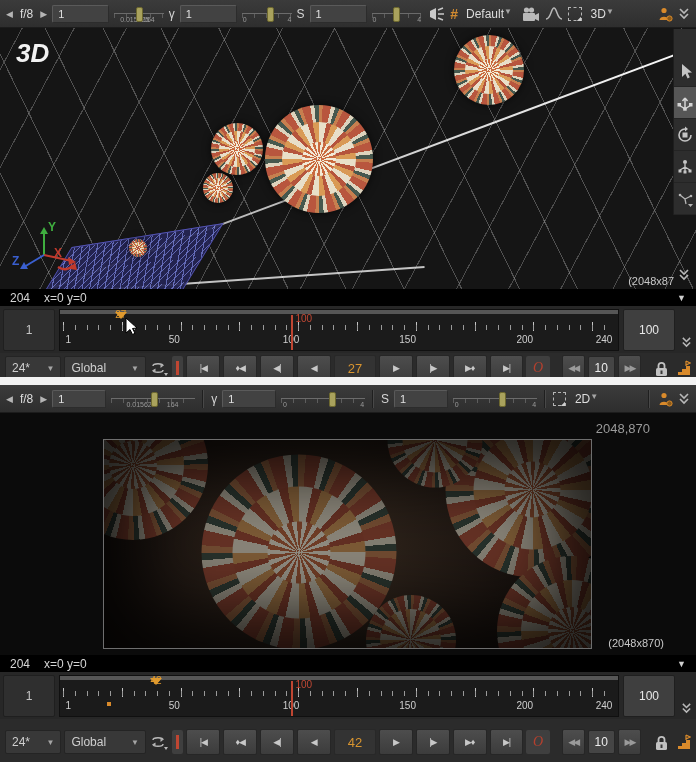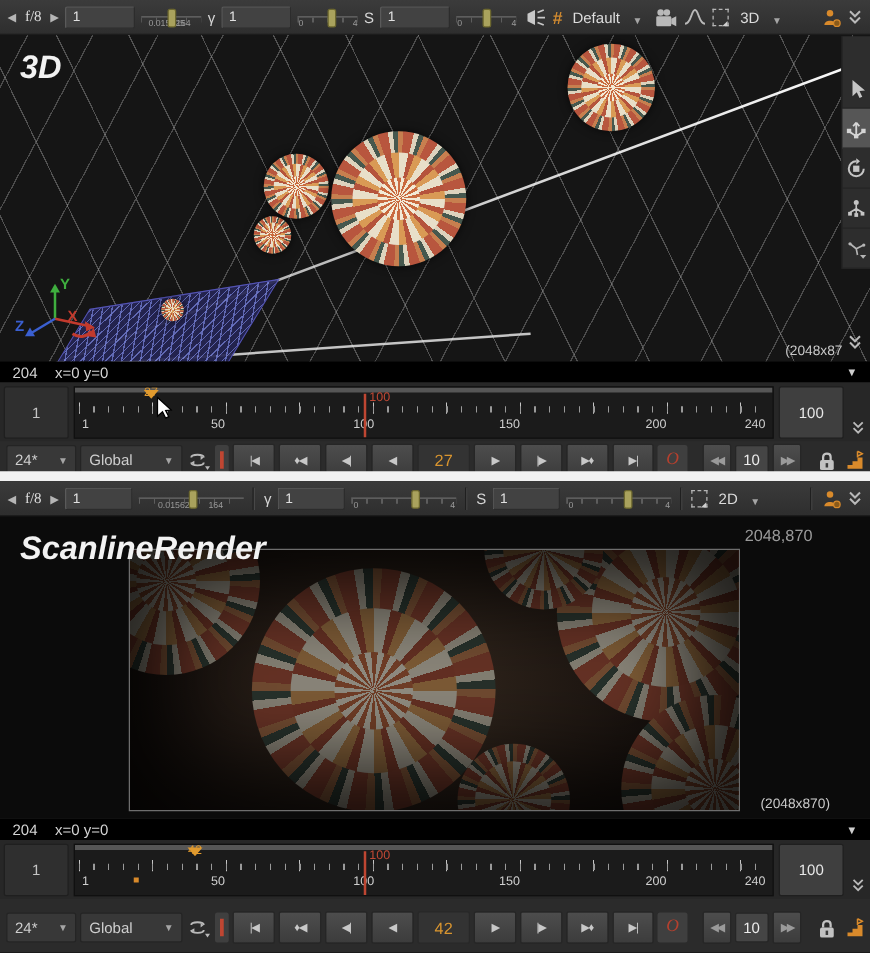--- a/index.html
+++ b/index.html
@@ -13,39 +13,39 @@
   #divider{position:absolute;top:377px;left:0;width:696px;height:8px;background:#f2f2f2;}
   #panel-2d{top:385px;height:377px;}
 
   
   .vtoolbar{
     height:27px;display:flex;align-items:center;gap:5px;padding:0 6px;
     background:linear-gradient(#3b3b3b,#2e2e2e);border-bottom:1px solid #1c1c1c;
     font-size:12px;color:#cfcfcf;white-space:nowrap;
   }
   .tb-arrow{font-size:9px;color:#b5b5b5;cursor:default;}
-  .fstop{color:#ddd;padding:0 2px;font-family:Liberation Serif, serif;}
+  .fstop{color:#ddd;padding:0 2px;}
   .numfield{
     width:58px;height:16px;background:#424242;border:1px solid #5a5a5a;
     border-bottom-color:#2c2c2c;border-right-color:#2c2c2c;border-radius:2px;
     color:#e0e0e0;font-size:11px;display:flex;align-items:center;padding:0 5px;
   }
   .slider{position:relative;height:20px;}
   .slider .strack{position:absolute;left:0;right:0;top:9px;height:1px;background:#6b6b6b;}
   .slider .sticks{position:absolute;left:0;right:0;top:10px;height:4px;
     background-image:repeating-linear-gradient(90deg,#5d5d5d 0 1px,transparent 1px 12px);}
   .slider .handle{position:absolute;top:3px;width:5px;height:13px;background:#a9a25d;
     border:1px solid #6d682f;border-radius:2px;}
   .slider .tlab{position:absolute;top:12px;font-size:7px;color:#9a9a9a;}
   .sl-sm{width:64px;}
   .sl-lg{width:116px;}
   .greek{color:#d5d5d5;font-size:12px;}
   .tb-icon{display:inline-flex;align-items:center;justify-content:center;height:20px;}
   .grid-glyph{color:#d08a30;font-weight:bold;font-size:14px;letter-spacing:-1px;}
-  .lutsel,.viewsel{display:flex;align-items:flex-end;gap:10px;color:#ddd;padding:0 4px;}
+  .lutsel,.viewsel{display:flex;align-items:flex-start;gap:0;color:#ddd;padding:0 4px;}
   .dd-arrow{font-size:8px;color:#a5a5a5;}
   .marquee{width:15px;height:12px;border:1px dashed #b5b5b5;position:relative;}
   .marquee:after{content:"";position:absolute;right:-3px;bottom:-4px;border:3px solid transparent;border-top-color:#cfcfcf;transform:rotate(-45deg);}
   .vsep{width:1px;height:18px;background:#1f1f1f;border-right:1px solid #484848;margin:0 2px;}
 
   
   .viewport{position:relative;background:#151515;overflow:hidden;}
   #vp3d{height:261px;}
   #vp2d{height:242px;background:#0b0b0b;}
   .overlay-label{position:absolute;left:16px;top:10px;z-index:30;color:#f2f2f2;
@@ -538,21 +538,20 @@
           <span class="r r2"></span>
           <span class="r r4"></span>
         </div>
       <div class="flower" style="left:68%;top:0%;width:95px;height:95px">
         <span class="r r1"></span>
           <span class="r r2"></span>
           <span class="r r4"></span>
         </div>
       <div class="vignette"></div>
     </div>
-    <span class="overlay-label">ScanlineRender</span>
     <span class="res-badge" style="right:32px;top:224px">(2048x870)</span>
   </div>
 
   <div class="statusbar">
     <span>204</span>
     <span>x=0 y=0</span>
     <span class="expand">▼</span>
   </div>
 
   <div class="timeline">

